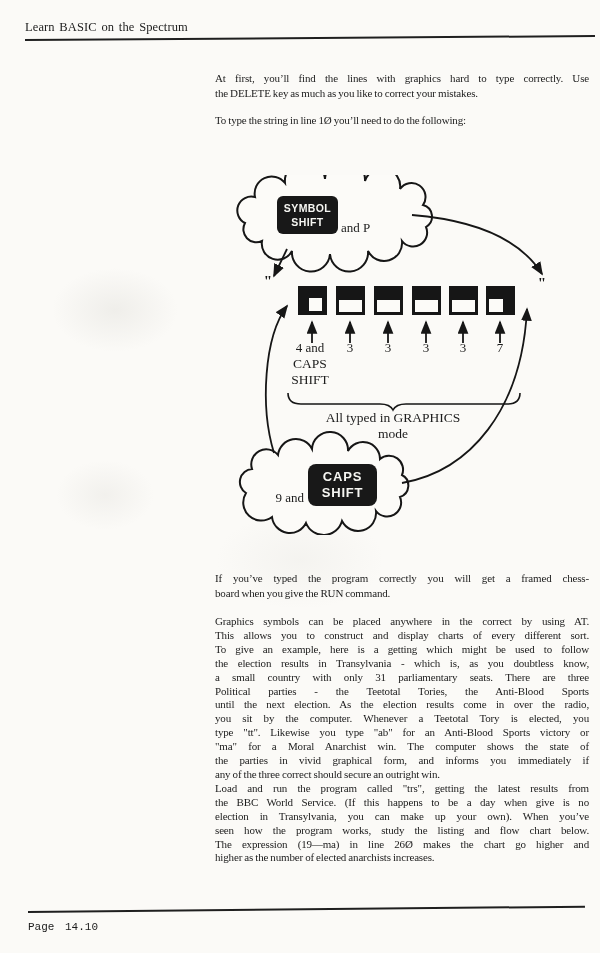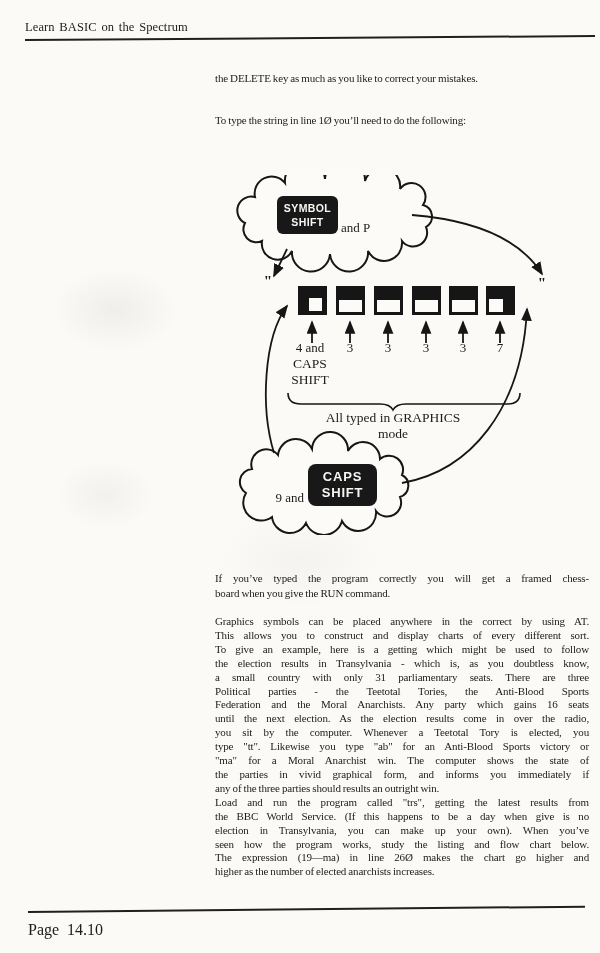--- a/index.html
+++ b/index.html
@@ -9,21 +9,21 @@
     background-image:
       radial-gradient(90px 60px at 115px 310px, rgba(185,183,175,0.18), rgba(185,183,175,0) 70%),
       radial-gradient(70px 50px at 105px 495px, rgba(185,183,175,0.14), rgba(185,183,175,0) 70%),
       radial-gradient(120px 70px at 300px 560px, rgba(185,183,175,0.10), rgba(185,183,175,0) 70%);
     font-family:"Liberation Serif", serif;
     color:#1c1c1c;
   }
   .abs { position:absolute; }
   .rule { position:absolute; background:#1f1f1f; transform-origin:left center; }
   .hdr { position:absolute; font-size:12.5px; word-spacing:1.5px; letter-spacing:0.1px;text-align:right; }
-  .ftr { position:absolute; font-size:16px; word-spacing:4px; }
+  .ftr { position:absolute; font-size:11px; word-spacing:4px;font-family:Liberation Mono, monospace; }
   .para { position:absolute; width:374px; }
   .jline {
     font-size:11px; letter-spacing:-0.15px; word-spacing:-0.5px;
     text-align:justify; text-align-last:justify;
   }
   .para.normal .jline { line-height:14.6px; }
   .para.tight  .jline { line-height:13.9px; }
   .jline.end { text-align-last:left; }
   
   .keytext  { font:bold 10.5px "Liberation Sans", sans-serif; fill:#f6f6f2; letter-spacing:0.4px; }
@@ -32,20 +32,21 @@
   .sertext2 { font:13.5px "Liberation Serif", serif; fill:#1c1c1c; }
   .quote    { font:bold 15px "Liberation Serif", serif; fill:#161616; }
 </style>
 </head>
 <body>
 
 <div class="hdr" style="left:25px; top:20px;">Learn BASIC on the Spectrum</div>
 <div class="rule" style="left:25px; top:39px; width:570px; height:2.4px; transform:rotate(-0.4deg);"></div>
 
 <div class="para normal" style="left:215px; top:71px;">
+  <div class="jline">At first, you’ll find the lines with graphics hard to type correctly. Use</div>
   <div class="jline end">the DELETE key as much as you like to correct your mistakes.</div>
 </div>
 
 <div class="para normal" style="left:215px; top:113px;">
   <div class="jline end">To type the string in line 1Ø you’ll need to do the following:</div>
 </div>
 
 <svg class="abs" style="left:230px; top:175px;" width="340" height="360" viewBox="0 0 340 360">
   <defs>
     <marker id="ah" markerWidth="9" markerHeight="8" refX="6.5" refY="3" orient="auto">
@@ -118,27 +119,26 @@
   <div class="jline end">board when you give the RUN command.</div>
 </div>
 
 <div class="para tight" style="left:215px; top:615px;">
   <div class="jline">Graphics symbols can be placed anywhere in the correct by using AT.</div>
   <div class="jline">This allows you to construct and display charts of every different sort.</div>
   <div class="jline">To give an example, here is a getting which might be used to follow</div>
   <div class="jline">the election results in Transylvania - which is, as you doubtless know,</div>
   <div class="jline">a small country with only 31 parliamentary seats. There are three</div>
   <div class="jline">Political parties - the Teetotal Tories, the Anti-Blood Sports</div>
-  <div class="jline">Federation and the Moral Anarchists. Any party which gains 16 seats</div>
   <div class="jline">until the next election. As the election results come in over the radio,</div>
   <div class="jline">you sit by the computer. Whenever a Teetotal Tory is elected, you</div>
   <div class="jline">type "tt". Likewise you type "ab" for an Anti-Blood Sports victory or</div>
   <div class="jline">"ma" for a Moral Anarchist win. The computer shows the state of</div>
   <div class="jline">the parties in vivid graphical form, and informs you immediately if</div>
-  <div class="jline end">any of the three parties should results an outright win.</div>
+  <div class="jline end">any of the three correct should secure an outright win.</div>
   <div class="jline">Load and run the program called "trs", getting the latest results from</div>
   <div class="jline">the BBC World Service. (If this happens to be a day when give is no</div>
   <div class="jline">election in Transylvania, you can make up your own). When you’ve</div>
   <div class="jline">seen how the program works, study the listing and flow chart below.</div>
   <div class="jline">The expression (19—ma) in line 26Ø makes the chart go higher and</div>
   <div class="jline end">higher as the number of elected anarchists increases.</div>
 </div>
 
 <div class="rule" style="left:28px; top:911px; width:557px; height:2.2px; transform:rotate(-0.55deg);"></div>
 <div class="ftr" style="left:28px; top:921px;">Page 14.10</div>

